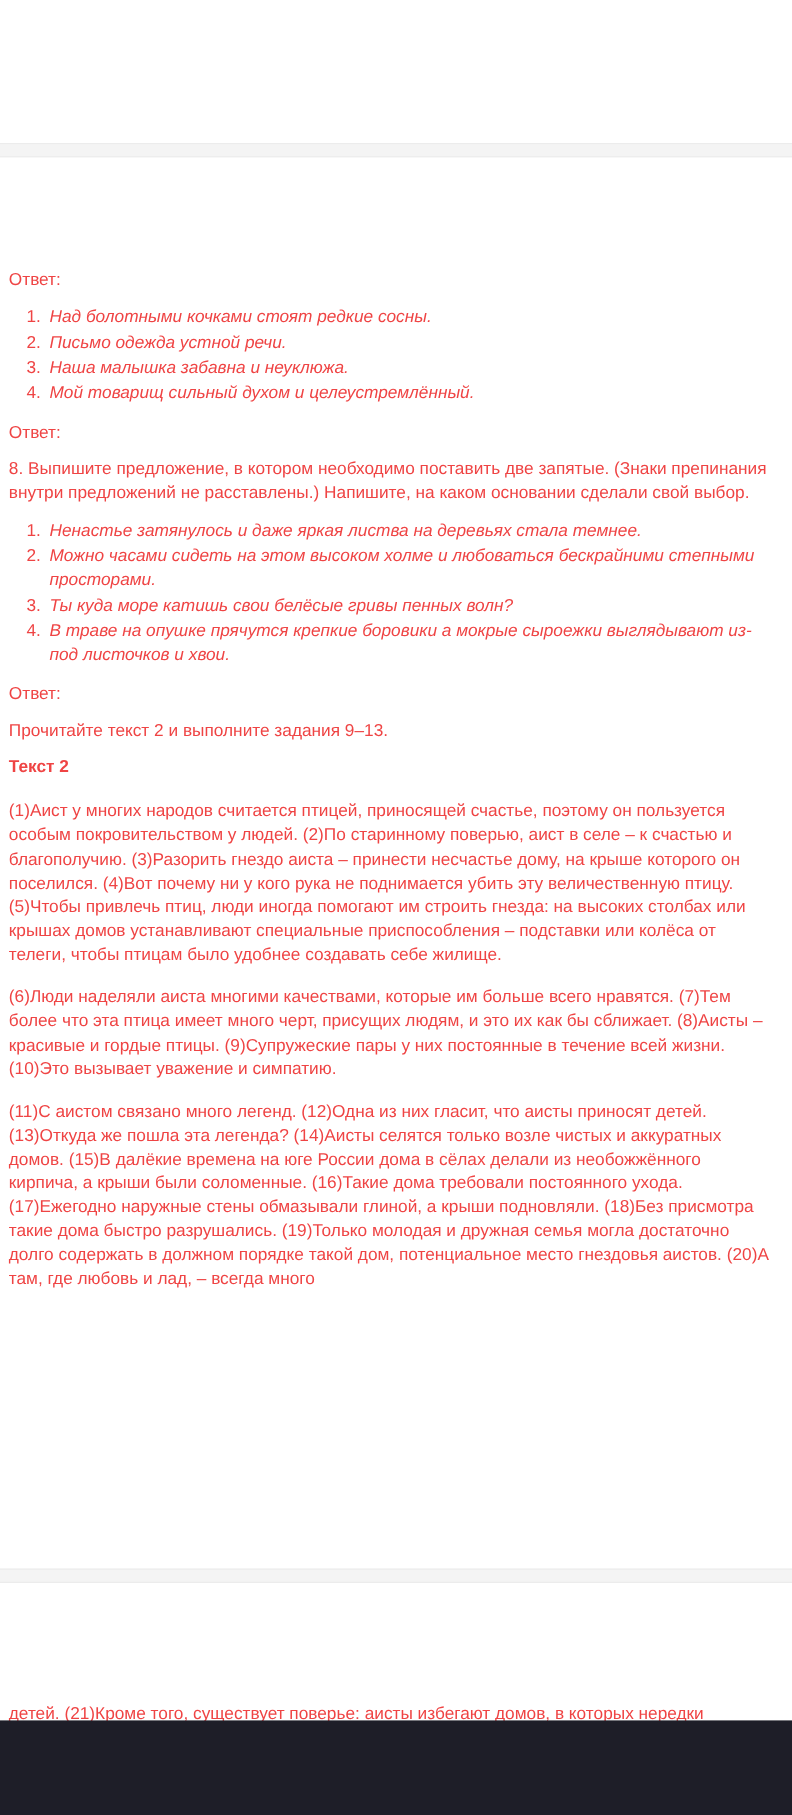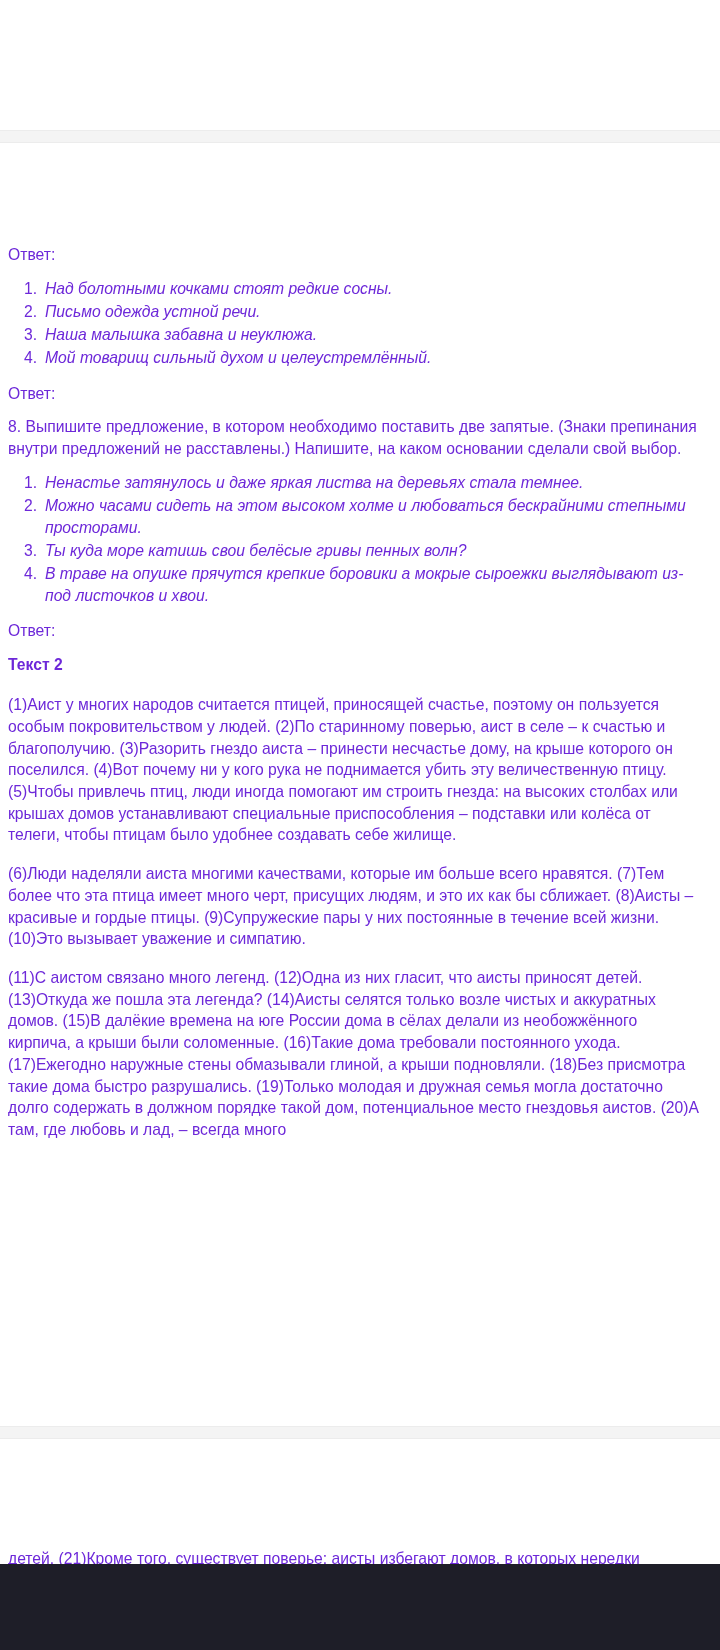--- a/index.html
+++ b/index.html
@@ -19,21 +19,21 @@
     position: absolute; left: 0; width: 720px; height: 13px;
     background: #f4f4f4;
     border-top: 1px solid #ececec;
     border-bottom: 1px solid #ececec;
   }
   .sep-1 { top: 130px; }
   .sep-2 { top: 1426px; }
   .page {
     position: absolute; left: 0; width: 720px;
     background: transparent;
-    color: #6d28d9;
+    color: #ef4444;
     font-size: 15.7px;
     line-height: 21.7px;
   }
   .page-1 { top: 143px; padding: 101px 16px 0 8px; }
   .page-2 { top: 1438px; padding: 110px 16px 0 8px; }
   .para { margin: 0 0 11.5px 0; }
   .answer { margin: 0 0 11.5px 0; }
   .bodypara { margin: 0 0 17px 0; }
   .text2-heading { font-weight: bold; margin: 0 0 19px 0; }
   ol.options { list-style: none; margin: 12px 0 14px 0; }
@@ -100,20 +100,21 @@
         <span class="opt-text">Ты куда море катишь свои белёсые гривы пенных волн?</span>
       </li>
       <li>
         <span class="opt-num">4.</span>
         <span class="opt-text">В траве на опушке прячутся крепкие боровики а мокрые сыроежки выглядывают из-под листочков и хвои.</span>
       </li>
     </ol>
 
     <p class="answer">Ответ:</p>
 
+    <p class="para">Прочитайте текст 2 и выполните задания 9–13.</p>
 
     <p class="text2-heading">Текст 2</p>
 
     <p class="bodypara">(1)Аист у многих народов считается птицей, приносящей счастье, поэтому он пользуется особым покровительством у людей. (2)По старинному поверью, аист в селе – к счастью и благополучию. (3)Разорить гнездо аиста – принести несчастье дому, на крыше которого он поселился. (4)Вот почему ни у кого рука не поднимается убить эту величественную птицу. (5)Чтобы привлечь птиц, люди иногда помогают им строить гнезда: на высоких столбах или крышах домов устанавливают специальные приспособления – подставки или колёса от телеги, чтобы птицам было удобнее создавать себе жилище.</p>
     <p class="bodypara">(6)Люди наделяли аиста многими качествами, которые им больше всего нравятся. (7)Тем более что эта птица имеет много черт, присущих людям, и это их как бы сближает. (8)Аисты – красивые и гордые птицы. (9)Супружеские пары у них постоянные в течение всей жизни. (10)Это вызывает уважение и симпатию.</p>
     <p class="bodypara">(11)С аистом связано много легенд. (12)Одна из них гласит, что аисты приносят детей. (13)Откуда же пошла эта легенда? (14)Аисты селятся только возле чистых и аккуратных домов. (15)В далёкие времена на юге России дома в сёлах делали из необожжённого кирпича, а крыши были соломенные. (16)Такие дома требовали постоянного ухода. (17)Ежегодно наружные стены обмазывали глиной, а крыши подновляли. (18)Без присмотра такие дома быстро разрушались. (19)Только молодая и дружная семья могла достаточно долго содержать в должном порядке такой дом, потенциальное место гнездовья аистов. (20)А там, где любовь и лад, – всегда много</p>
 
   </div>
 
   <div class="sep sep-2"></div>

